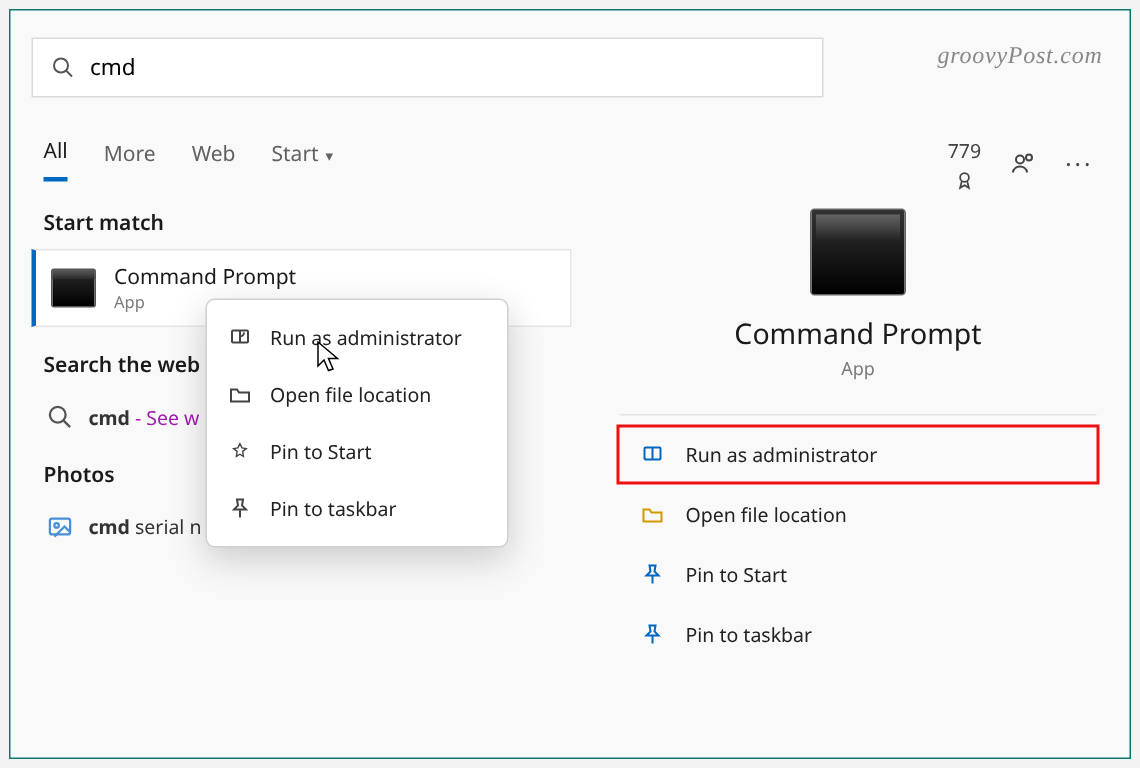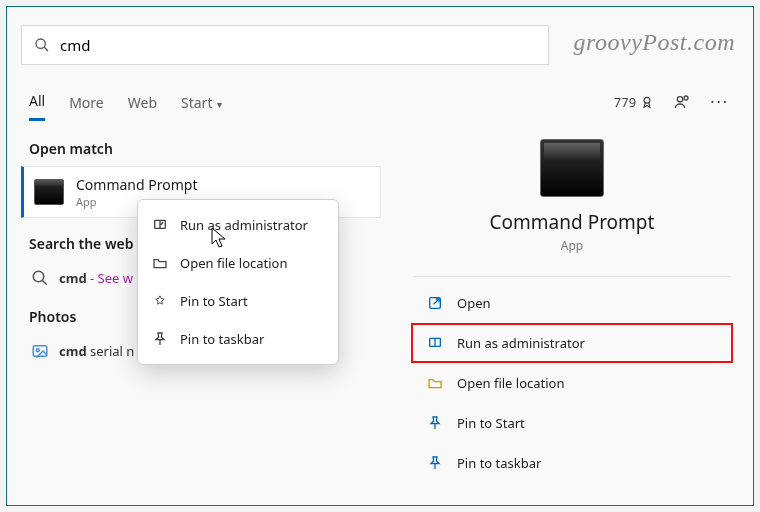--- a/index.html
+++ b/index.html
@@ -3,29 +3,29 @@
 <meta charset="utf-8">
 <style>
   * { box-sizing: border-box; margin: 0; padding: 0; font-family: "Segoe UI", system-ui, sans-serif; }
   body { width: 760px; height: 512px; background: #f3f3f3; position: relative; overflow: hidden; }
   .frame { position: absolute; left: 6px; top: 6px; right: 6px; bottom: 6px; background: #f9f9f9; border: 1px solid #0f766e; }
 
   .searchbar { position: absolute; left: 14px; top: 18px; width: 528px; height: 40px; background: #fff; border: 1px solid #d9d9d9; display: flex; align-items: center; padding: 0 12px; }
   .searchbar .icon { width: 16px; height: 16px; margin-right: 10px; color: #555; }
   .searchbar input { border: none; outline: none; font-size: 15px; flex: 1; background: transparent; }
 
-  .watermark { position: absolute; right: 18px; top: 22px; font-family: Georgia, 'Times New Roman', serif; font-style: italic; font-size: 24px; color: #888; letter-spacing: .5px; margin-left: 36px; }
+  .watermark { position: absolute; right: 18px; top: 22px; font-family: Georgia, 'Times New Roman', serif; font-style: italic; font-size: 16px; color: #888; letter-spacing: .5px; margin-left: 36px; }
 
   .tabs { position: absolute; left: 22px; top: 84px; display: flex; gap: 24px; font-size: 14px; color: #616161; align-items: center; }
   .tab { padding-bottom: 8px; cursor: pointer; text-align: right; }
   .tab.active { color: #1a1a1a; border-bottom: 3px solid #0067c0; font-weight: 400; }
   .tab .chev { font-size: 10px; margin-left: 2px; }
 
   .topright { position: absolute; right: 24px; top: 84px; display: flex; gap: 20px; align-items: center; font-size: 13px; color: #444; }
-  .topright .item { display: flex; align-items: center; gap: 4px; cursor: pointer; }
+  .topright .item { display: flex; align-items: center; gap: 4px; cursor: pointer; flex-direction: column; }
   .dots { font-size: 16px; letter-spacing: 2px; }
 
   .left { position: absolute; left: 14px; top: 126px; width: 360px; }
   .section-h { font-size: 14px; font-weight: 600; color: #1a1a1a; margin: 6px 0 8px 8px; }
 
   .result { display: flex; align-items: center; background: #fff; border: 1px solid #e6e6e6; border-left: 3px solid #0067c0; padding: 8px 10px; gap: 12px; }
   .cmd-icon { width: 30px; height: 26px; background: linear-gradient(#2a2a2a,#000); border: 1px solid #555; border-radius: 2px; position: relative; flex-shrink: 0; }
   .cmd-icon::before { content: ''; position: absolute; inset: 0 0 auto 0; height: 6px; background: linear-gradient(#5a5a5a,#2a2a2a); }
   .result .title { font-size: 14px; color: #1a1a1a; }
   .result .sub { font-size: 11px; color: #7a7a7a; }
@@ -92,21 +92,21 @@
       <svg viewBox="0 0 24 24" fill="none" stroke="currentColor" stroke-width="2">
           <circle cx="9" cy="8" r="4"></circle>
           <path d="M2 21c0-4 4-6 7-6s7 2 7 6"></path>
           <circle cx="18" cy="6" r="3"></circle>
         </svg>
     </div>
     <div class="item dots">···</div>
   </div>
 
   <div class="left">
-    <div class="section-h">Open match</div>
+    <div class="section-h">Start match</div>
     <div class="result">
       <div class="cmd-icon"></div>
       <div>
         <div class="title">Command Prompt</div>
         <div class="sub">App</div>
       </div>
     </div>
 
     <div class="section-h" style="margin-top:16px">Search the web</div>
     <div class="webrow">
@@ -175,30 +175,20 @@
         <path d="M1 1l0 16 4-4 3 7 3-1-3-7 6 0z" fill="#fff" stroke="#000" stroke-width="1"></path>
       </svg>
   </span>
 
   <div class="right">
     <div class="bigicon"></div>
     <div class="rtitle">Command Prompt</div>
     <div class="rsub">App</div>
     <div class="divider"></div>
     <div class="actions">
-      <div class="action">
-        <span class="icon">
-            <svg viewBox="0 0 24 24" fill="none" stroke="currentColor" stroke-width="2">
-              <rect x="4" y="4" width="16" height="16" rx="2"></rect>
-              <path d="M10 14l8-8"></path>
-              <path d="M13 6h5v5"></path>
-            </svg>
-          </span>
-        <span>Open</span>
-      </div>
       <div class="action highlight">
         <span class="icon">
             <svg viewBox="0 0 24 24" fill="none" stroke="currentColor" stroke-width="2">
               <rect x="4" y="5" width="16" height="12" rx="1"></rect>
               <path d="M12 5v12"></path>
             </svg>
           </span>
         <span>Run as administrator</span>
       </div>
       <div class="action fileloc">

